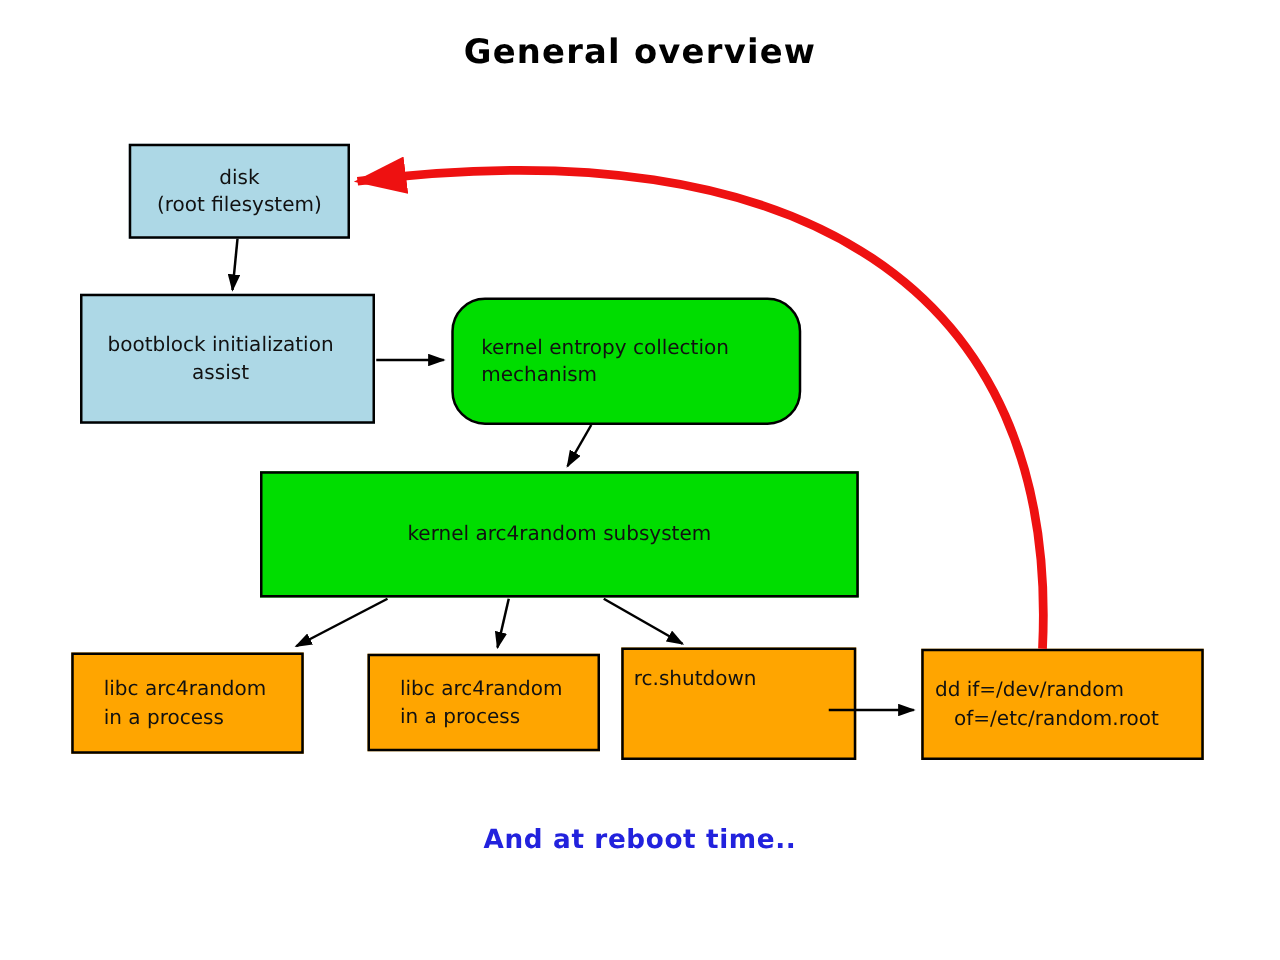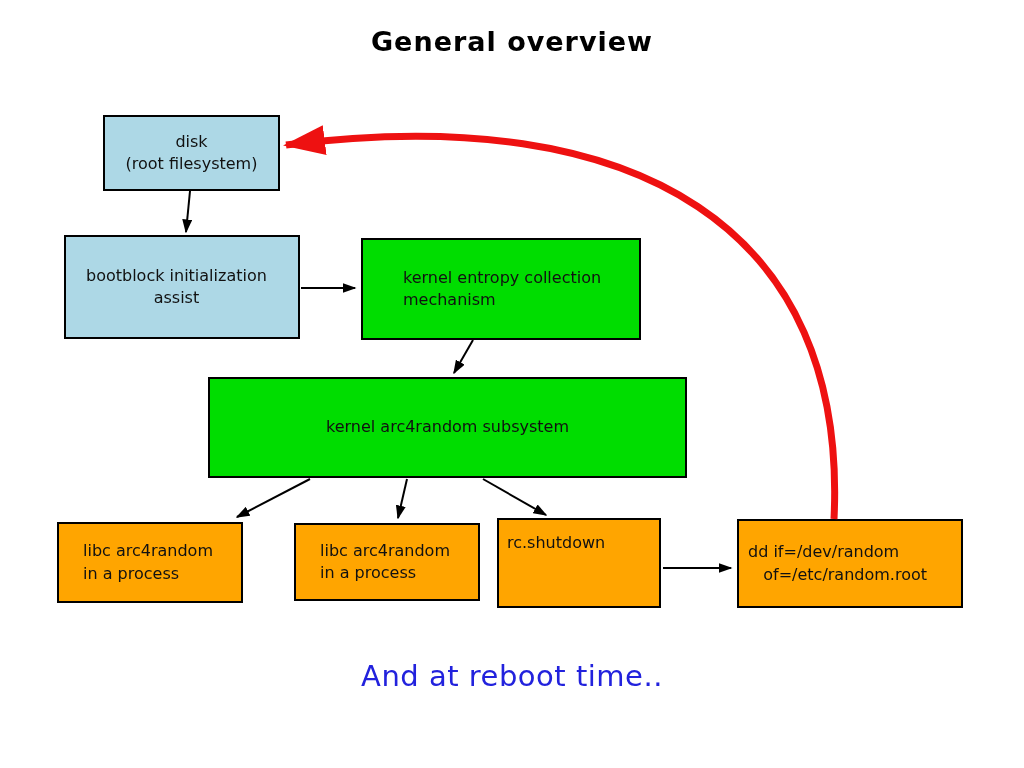--- a/index.html
+++ b/index.html
@@ -25,44 +25,45 @@
     font-weight: bold;
     letter-spacing: 1px;
     color: #000000;
   }
   .footer {
     position: absolute;
     top: 659px;
     left: 0;
     width: 1024px;
     text-align: center;
-    font-size: 29px;
+    font-size: 21px;
     letter-spacing: 0.5px;
+    font-weight: bold;
   }
   .box {
     position: absolute;
     box-sizing: border-box;
     border: 2px solid #000000;
     display: flex;
     align-items: center;
     z-index: 1;
     color: #111111;
     font-size: 16px;
     line-height: 1.38;
   }
   .box .label {
     white-space: pre-wrap;
   }
   .box-disk      { left: 103px; top: 115px; width: 177px; height: 76px; justify-content: center; text-align: center; }
   .box-bootblock { left: 64px;  top: 235px; width: 236px; height: 104px; padding-left: 20px; text-align: center; }
-  .box-entropy   { left: 361px; top: 238px; width: 280px; height: 102px; padding-left: 40px; }
+  .box-entropy   { left: 361px; top: 238px; width: 280px; height: 102px; padding-left: 22px; border-radius: 27px; }
   .box-arc4      { left: 167px; top: 377px; width: 479px; height: 101px; justify-content: center; text-align: right; margin-left: 41px; }
   .box-libc1     { left: 57px;  top: 522px; width: 186px; height: 81px; padding-left: 24px; }
   .box-libc2     { left: 294px; top: 523px; width: 186px; height: 78px; padding-left: 24px; }
-  .box-rcshutdown{ left: 497px; top: 518px; width: 164px; height: 90px; padding: 12px 8px; align-items: flex-start; }
+  .box-rcshutdown{ left: 497px; top: 518px; width: 188px; height: 90px; padding: 12px 8px; align-items: flex-start; }
   .box-dd        { left: 737px; top: 519px; width: 226px; height: 89px; padding-left: 9px; }
   .connectors {
     position: absolute;
     left: 0;
     top: 0;
     z-index: 2;
     pointer-events: none;
   }
   .black-arrow { stroke-width: 2; fill: none; }
   .red-arrow   { stroke-width: 7; fill: none; stroke-linecap: butt; }

